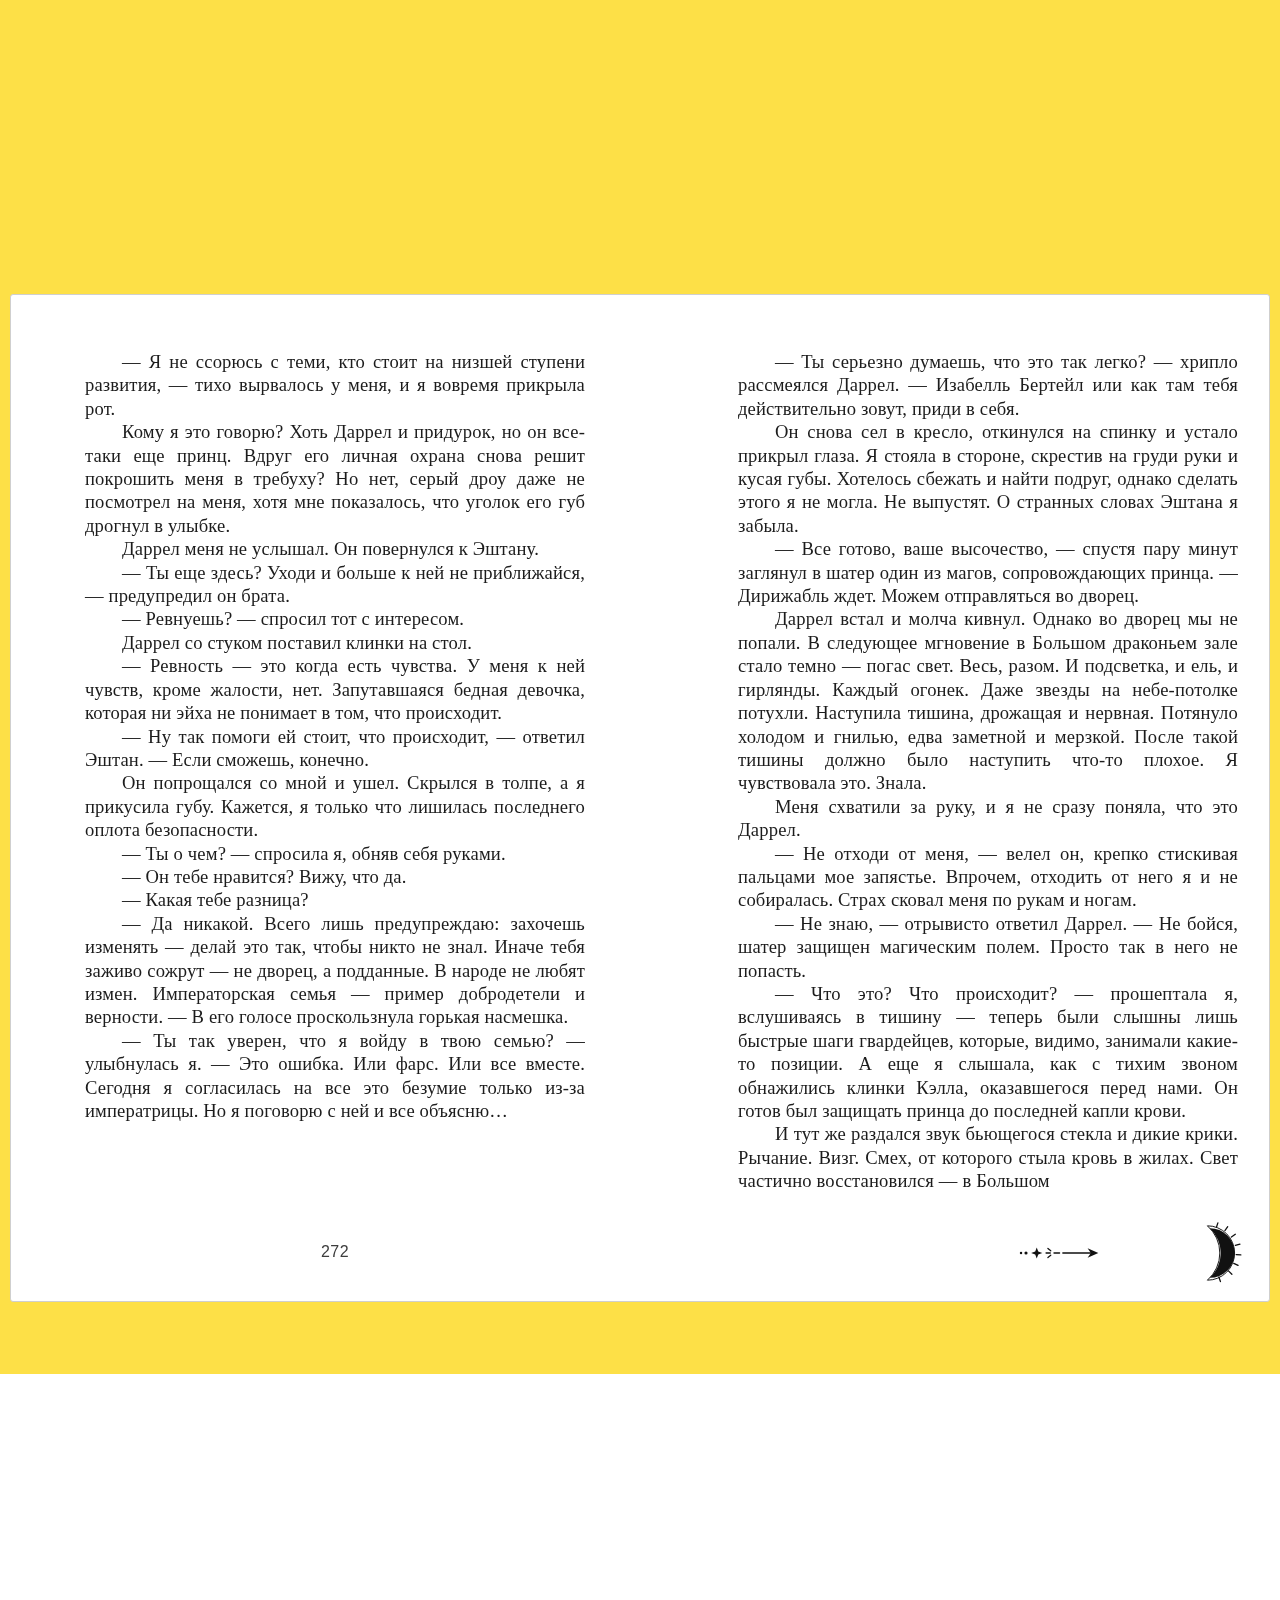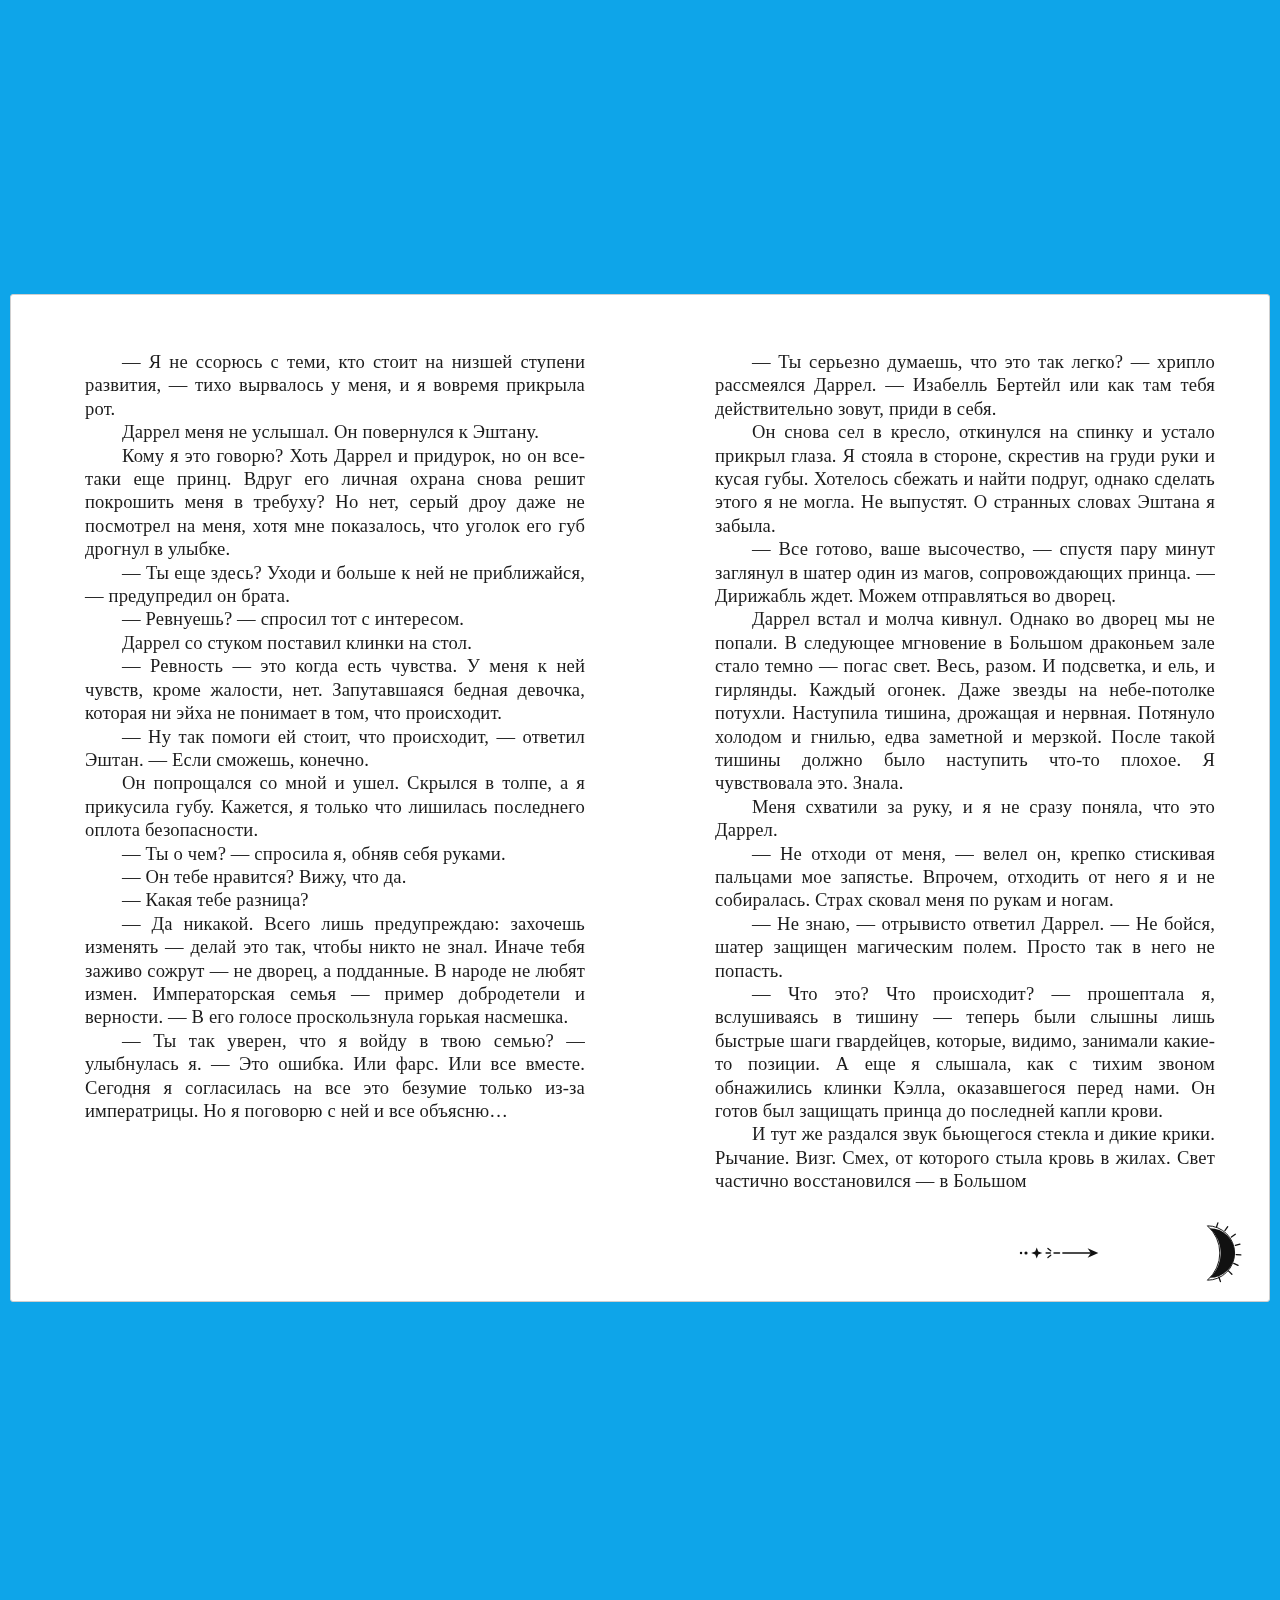--- a/index.html
+++ b/index.html
@@ -5,22 +5,22 @@
 <style>
   html, body {
     margin: 0;
     padding: 0;
     background: #ffffff;
     font-family: "Liberation Serif", "DejaVu Serif", serif;
   }
   .canvas {
     position: relative;
     width: 1280px;
-    height: 1600px;
-    background: #0ea5e9;
+    height: 1374px;
+    background: #fde047;
     overflow: hidden;
   }
   .card {
     position: absolute;
     left: 10px;
     top: 294px;
     width: 1260px;
     height: 1008px;
     background: #ffffff;
     border: 1px solid #cfcfcf;
@@ -35,21 +35,21 @@
     color: #1c1c1c;
     font-size: 18.6px;
     line-height: 23.4px;
     letter-spacing: 0.15px;
   }
   .page-text p {
     margin: 0;
     text-indent: 37px;
   }
   .page-text--left  { left: 74px; }
-  .page-text--right { left: 704px; }
+  .page-text--right { left: 727px; }
   .pagenum {
     position: absolute;
     top: 948px;
     width: 500px;
     text-align: center;
     color: #3d3d3d;
     font-size: 16px;
     font-family: "Liberation Sans", sans-serif;
     letter-spacing: 0.5px;
   }
@@ -72,35 +72,36 @@
   svg { display: block; }
 </style>
 </head>
 <body>
 
 <div class="canvas">
   <div class="card">
 
     <div class="page-text page-text--left">
         <p>— Я не ссорюсь с теми, кто стоит на низшей ступени развития, — тихо вырвалось у меня, и я вовремя прикрыла рот.</p>
+        <p>Кому я это говорю? Хоть Даррел и придурок, но он все-таки еще принц. Вдруг его личная охрана снова решит покрошить меня в требуху? Но нет, серый дроу даже не посмотрел на меня, хотя мне показалось, что уголок его губ дрогнул в улыбке.</p>
         <p>Даррел меня не услышал. Он повернулся к Эштану.</p>
-        <p>Кому я это говорю? Хоть Даррел и придурок, но он все-таки еще принц. Вдруг его личная охрана снова решит покрошить меня в требуху? Но нет, серый дроу даже не посмотрел на меня, хотя мне показалось, что уголок его губ дрогнул в улыбке.</p>
         <p>— Ты еще здесь? Уходи и больше к ней не приближайся, — предупредил он брата.</p>
         <p>— Ревнуешь? — спросил тот с интересом.</p>
         <p>Даррел со стуком поставил клинки на стол.</p>
         <p>— Ревность — это когда есть чувства. У меня к ней чувств, кроме жалости, нет. Запутавшаяся бедная девочка, которая ни эйха не понимает в том, что происходит.</p>
         <p>— Ну так помоги ей стоит, что происходит, — ответил Эштан. — Если сможешь, конечно.</p>
         <p>Он попрощался со мной и ушел. Скрылся в толпе, а я прикусила губу. Кажется, я только что лишилась последнего оплота безопасности.</p>
         <p>— Ты о чем? — спросила я, обняв себя руками.</p>
         <p>— Он тебе нравится? Вижу, что да.</p>
         <p>— Какая тебе разница?</p>
         <p>— Да никакой. Всего лишь предупреждаю: захочешь изменять — делай это так, чтобы никто не знал. Иначе тебя заживо сожрут — не дворец, а подданные. В народе не любят измен. Императорская семья — пример добродетели и верности. — В его голосе проскользнула горькая насмешка.</p>
         <p>— Ты так уверен, что я войду в твою семью? — улыбнулась я. — Это ошибка. Или фарс. Или все вместе. Сегодня я согласилась на все это безумие только из-за императрицы. Но я поговорю с ней и все объясню…</p>
       </div>
 
+    <div class="pagenum pagenum--left">272</div>
 
     <div class="page-text page-text--right">
         <p>— Ты серьезно думаешь, что это так легко? — хрипло рассмеялся Даррел. — Изабелль Бертейл или как там тебя действительно зовут, приди в себя.</p>
         <p>Он снова сел в кресло, откинулся на спинку и устало прикрыл глаза. Я стояла в стороне, скрестив на груди руки и кусая губы. Хотелось сбежать и найти подруг, однако сделать этого я не могла. Не выпустят. О странных словах Эштана я забыла.</p>
         <p>— Все готово, ваше высочество, — спустя пару минут заглянул в шатер один из магов, сопровождающих принца. — Дирижабль ждет. Можем отправляться во дворец.</p>
         <p>Даррел встал и молча кивнул. Однако во дворец мы не попали. В следующее мгновение в Большом драконьем зале стало темно — погас свет. Весь, разом. И подсветка, и ель, и гирлянды. Каждый огонек. Даже звезды на небе-потолке потухли. Наступила тишина, дрожащая и нервная. Потянуло холодом и гнилью, едва заметной и мерзкой. После такой тишины должно было наступить что-то плохое. Я чувствовала это. Знала.</p>
         <p>Меня схватили за руку, и я не сразу поняла, что это Даррел.</p>
         <p>— Не отходи от меня, — велел он, крепко стискивая пальцами мое запястье. Впрочем, отходить от него я и не собиралась. Страх сковал меня по рукам и ногам.</p>
         <p>— Не знаю, — отрывисто ответил Даррел. — Не бойся, шатер защищен магическим полем. Просто так в него не попасть.</p>
         <p>— Что это? Что происходит? — прошептала я, вслушиваясь в тишину — теперь были слышны лишь быстрые шаги гвардейцев, которые, видимо, занимали какие-то позиции. А еще я слышала, как с тихим звоном обнажились клинки Кэлла, оказавшегося перед нами. Он готов был защищать принца до последней капли крови.</p>

